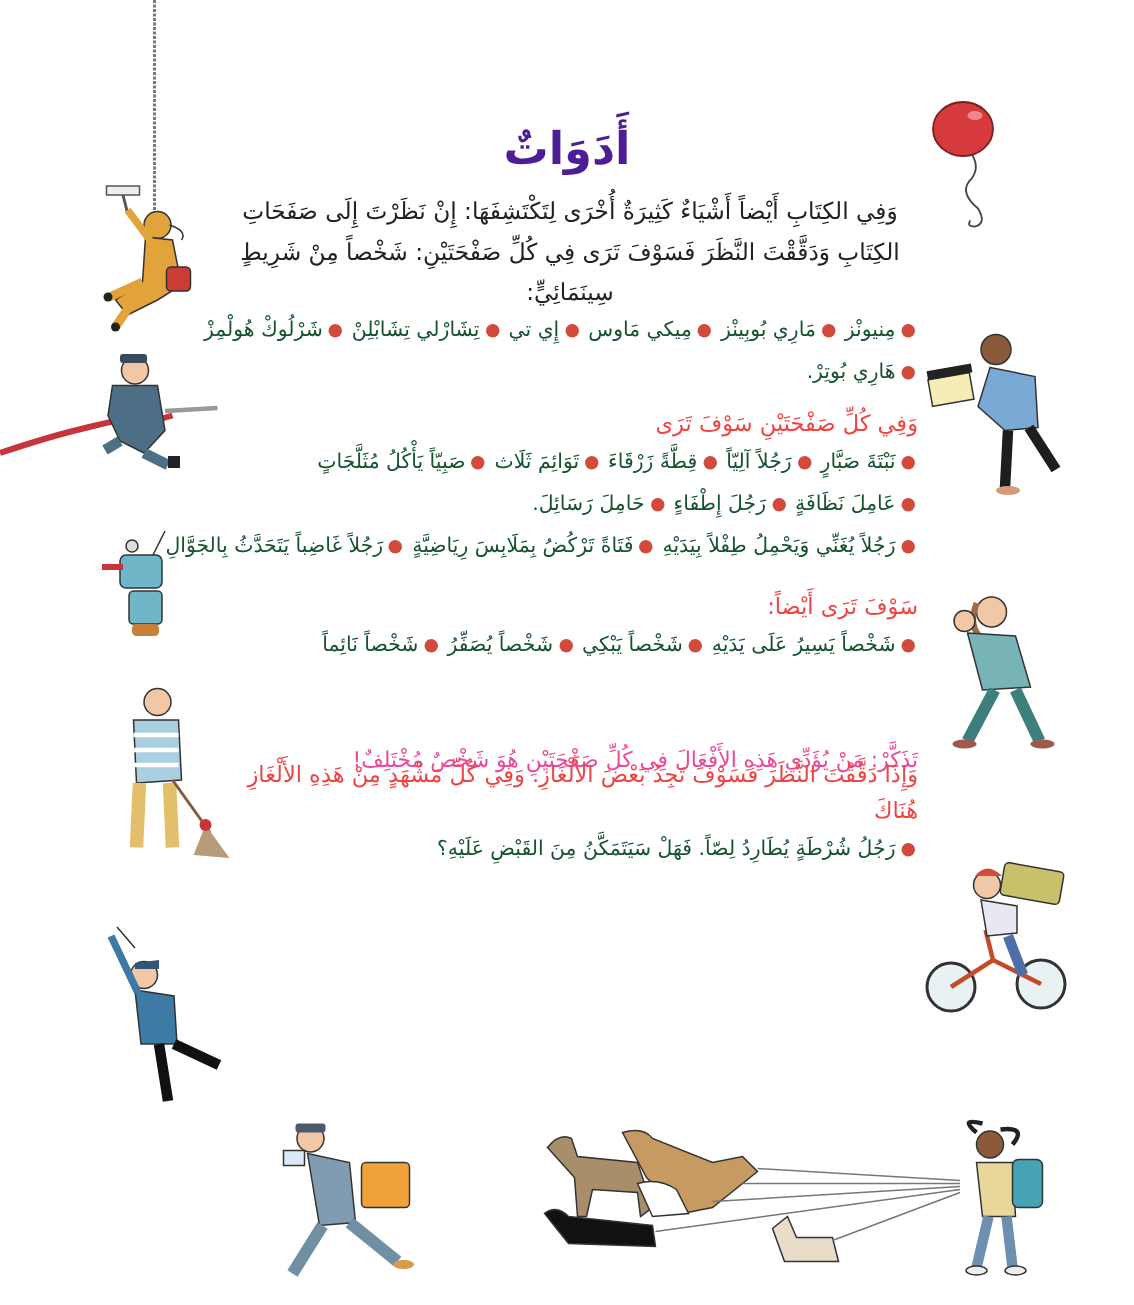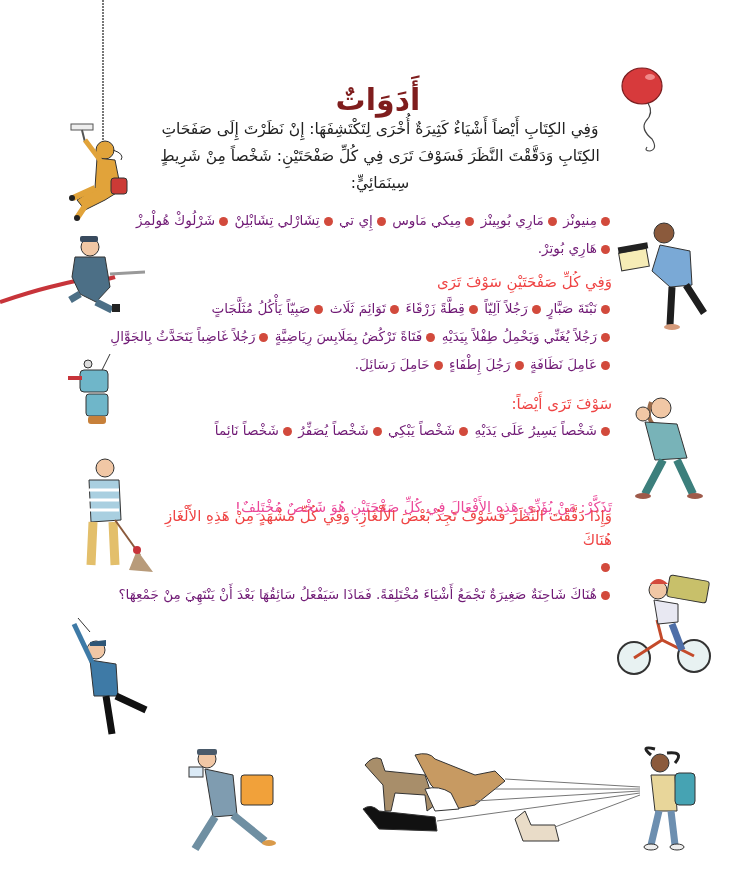--- a/index.html
+++ b/index.html
@@ -2,27 +2,27 @@
 <html><head>
 <meta charset="utf-8">
 <style>
   html, body { margin:0; padding:0; background:#ffffff; }
   body { width:756px; height:870px; position:relative; overflow:hidden;
          font-family:"DejaVu Sans", sans-serif; color:#1c1c1c; }
   .page { position:absolute; inset:0; }
   .rtl { direction:rtl; unicode-bidi:embed; }
 
   .title { position:absolute; left:0; right:0; top:82px; text-align:center;
-           font-size:30px; font-weight:bold; color:#7f1d1d; }
-  .intro { position:absolute; left:150px; width:460px; top:116px; text-align:center;
+           font-size:30px; font-weight:bold; color:#4c1d95; }
+  .intro { position:absolute; left:150px; width:460px; top:128px; text-align:center;
            font-size:15.5px; line-height:27px; color:#222; }
 
   .block { position:absolute; left:150px; width:462px; text-align:right; }
   .heading { color:#ef4444; font-size:15px; line-height:24px; }
-  .line { font-size:13.6px; line-height:28px; color:#701a75; white-space:nowrap; }
+  .line { font-size:13.6px; line-height:28px; color:#14532d; white-space:nowrap; }
   .wrap { white-space:normal; }
   .item { display:inline; }
   .bullet { display:inline-block; width:9px; height:9px; border-radius:50%;
             background:#d24a3c; margin:0 2px 0 4px; vertical-align:middle; }
   .remember { color:#ec4899; font-size:14.5px; line-height:26px; }
 
   .art { position:absolute; }
   svg { display:block; }
 </style>
 </head>
@@ -189,47 +189,44 @@
   <div class="block rtl" style="top:270px;">
     <div class="heading">وَفِي كُلِّ صَفْحَتَيْنِ سَوْفَ تَرَى</div>
     <div class="line">
       <span class="bullet"></span><span>نَبْتَةَ صَبَّارٍ</span>
       <span class="bullet"></span><span>رَجُلاً آلِيّاً</span>
       <span class="bullet"></span><span>قِطَّةً زَرْقَاءَ</span>
       <span class="bullet"></span><span>تَوَائِمَ ثَلَاث</span>
       <span class="bullet"></span><span>صَبِيّاً يَأْكُلُ مُثَلَّجَاتٍ</span>
     </div>
     <div class="line">
+      <span class="bullet"></span><span>عَامِلَ نَظَافَةٍ</span>
+      <span class="bullet"></span><span>رَجُلَ إِطْفَاءٍ</span>
+      <span class="bullet"></span><span>حَامِلَ رَسَائِلَ.</span>
+    </div>
+    <div class="line">
       <span class="bullet"></span><span>رَجُلاً يُغَنِّي وَيَحْمِلُ طِفْلاً بِيَدَيْهِ</span>
       <span class="bullet"></span><span>فَتَاةً تَرْكُضُ بِمَلَابِسَ رِيَاضِيَّةٍ</span>
       <span class="bullet"></span><span>رَجُلاً غَاضِباً يَتَحَدَّثُ بِالجَوَّالِ</span>
-    </div>
-    <div class="line">
-      <span class="bullet"></span><span>عَامِلَ نَظَافَةٍ</span>
-      <span class="bullet"></span><span>رَجُلَ إِطْفَاءٍ</span>
-      <span class="bullet"></span><span>حَامِلَ رَسَائِلَ.</span>
     </div>
   </div>
 
   <div class="block rtl" style="top:392px;">
     <div class="heading">سَوْفَ تَرَى أَيْضاً:</div>
     <div class="line">
       <span class="bullet"></span><span>شَخْصاً يَسِيرُ عَلَى يَدَيْهِ</span>
       <span class="bullet"></span><span>شَخْصاً يَبْكِي</span>
       <span class="bullet"></span><span>شَخْصاً يُصَفِّرُ</span>
       <span class="bullet"></span><span>شَخْصاً نَائِماً</span>
     </div>
   </div>
 
   <div class="block rtl remember" style="top:494px;">تَذَكَّرْ: مَنْ يُؤَدِّي هَذِهِ الأَفْعَالَ فِي كُلِّ صَفْحَتَيْنِ هُوَ شَخْصٌ مُخْتَلِفٌ!</div>
 
   <div class="block rtl" style="top:504px;">
     <div class="heading">وَإِذَا دَقَّقْتَ النَّظَرَ فَسَوْفَ تَجِدُ بَعْضَ الأَلْغَازِ. وَفِي كُلِّ مَشْهَدٍ مِنْ هَذِهِ الأَلْغَازِ هُنَاكَ</div>
     <div class="line">
-      <span class="bullet"></span>
-    </div>
-    <div class="line">
-      <span class="bullet"></span><span>هُنَاكَ شَاحِنَةٌ صَغِيرَةٌ تَجْمَعُ أَشْيَاءَ مُخْتَلِفَةً. فَمَاذَا سَيَفْعَلُ سَائِقُهَا بَعْدَ أَنْ يَنْتَهِيَ مِنْ جَمْعِهَا؟</span>
+      <span class="bullet"></span><span>رَجُلُ شُرْطَةٍ يُطَارِدُ لِصّاً. فَهَلْ سَيَتَمَكَّنُ مِنَ القَبْضِ عَلَيْهِ؟</span>
     </div>
   </div>
 
 
 </div>
 
 </body></html>

